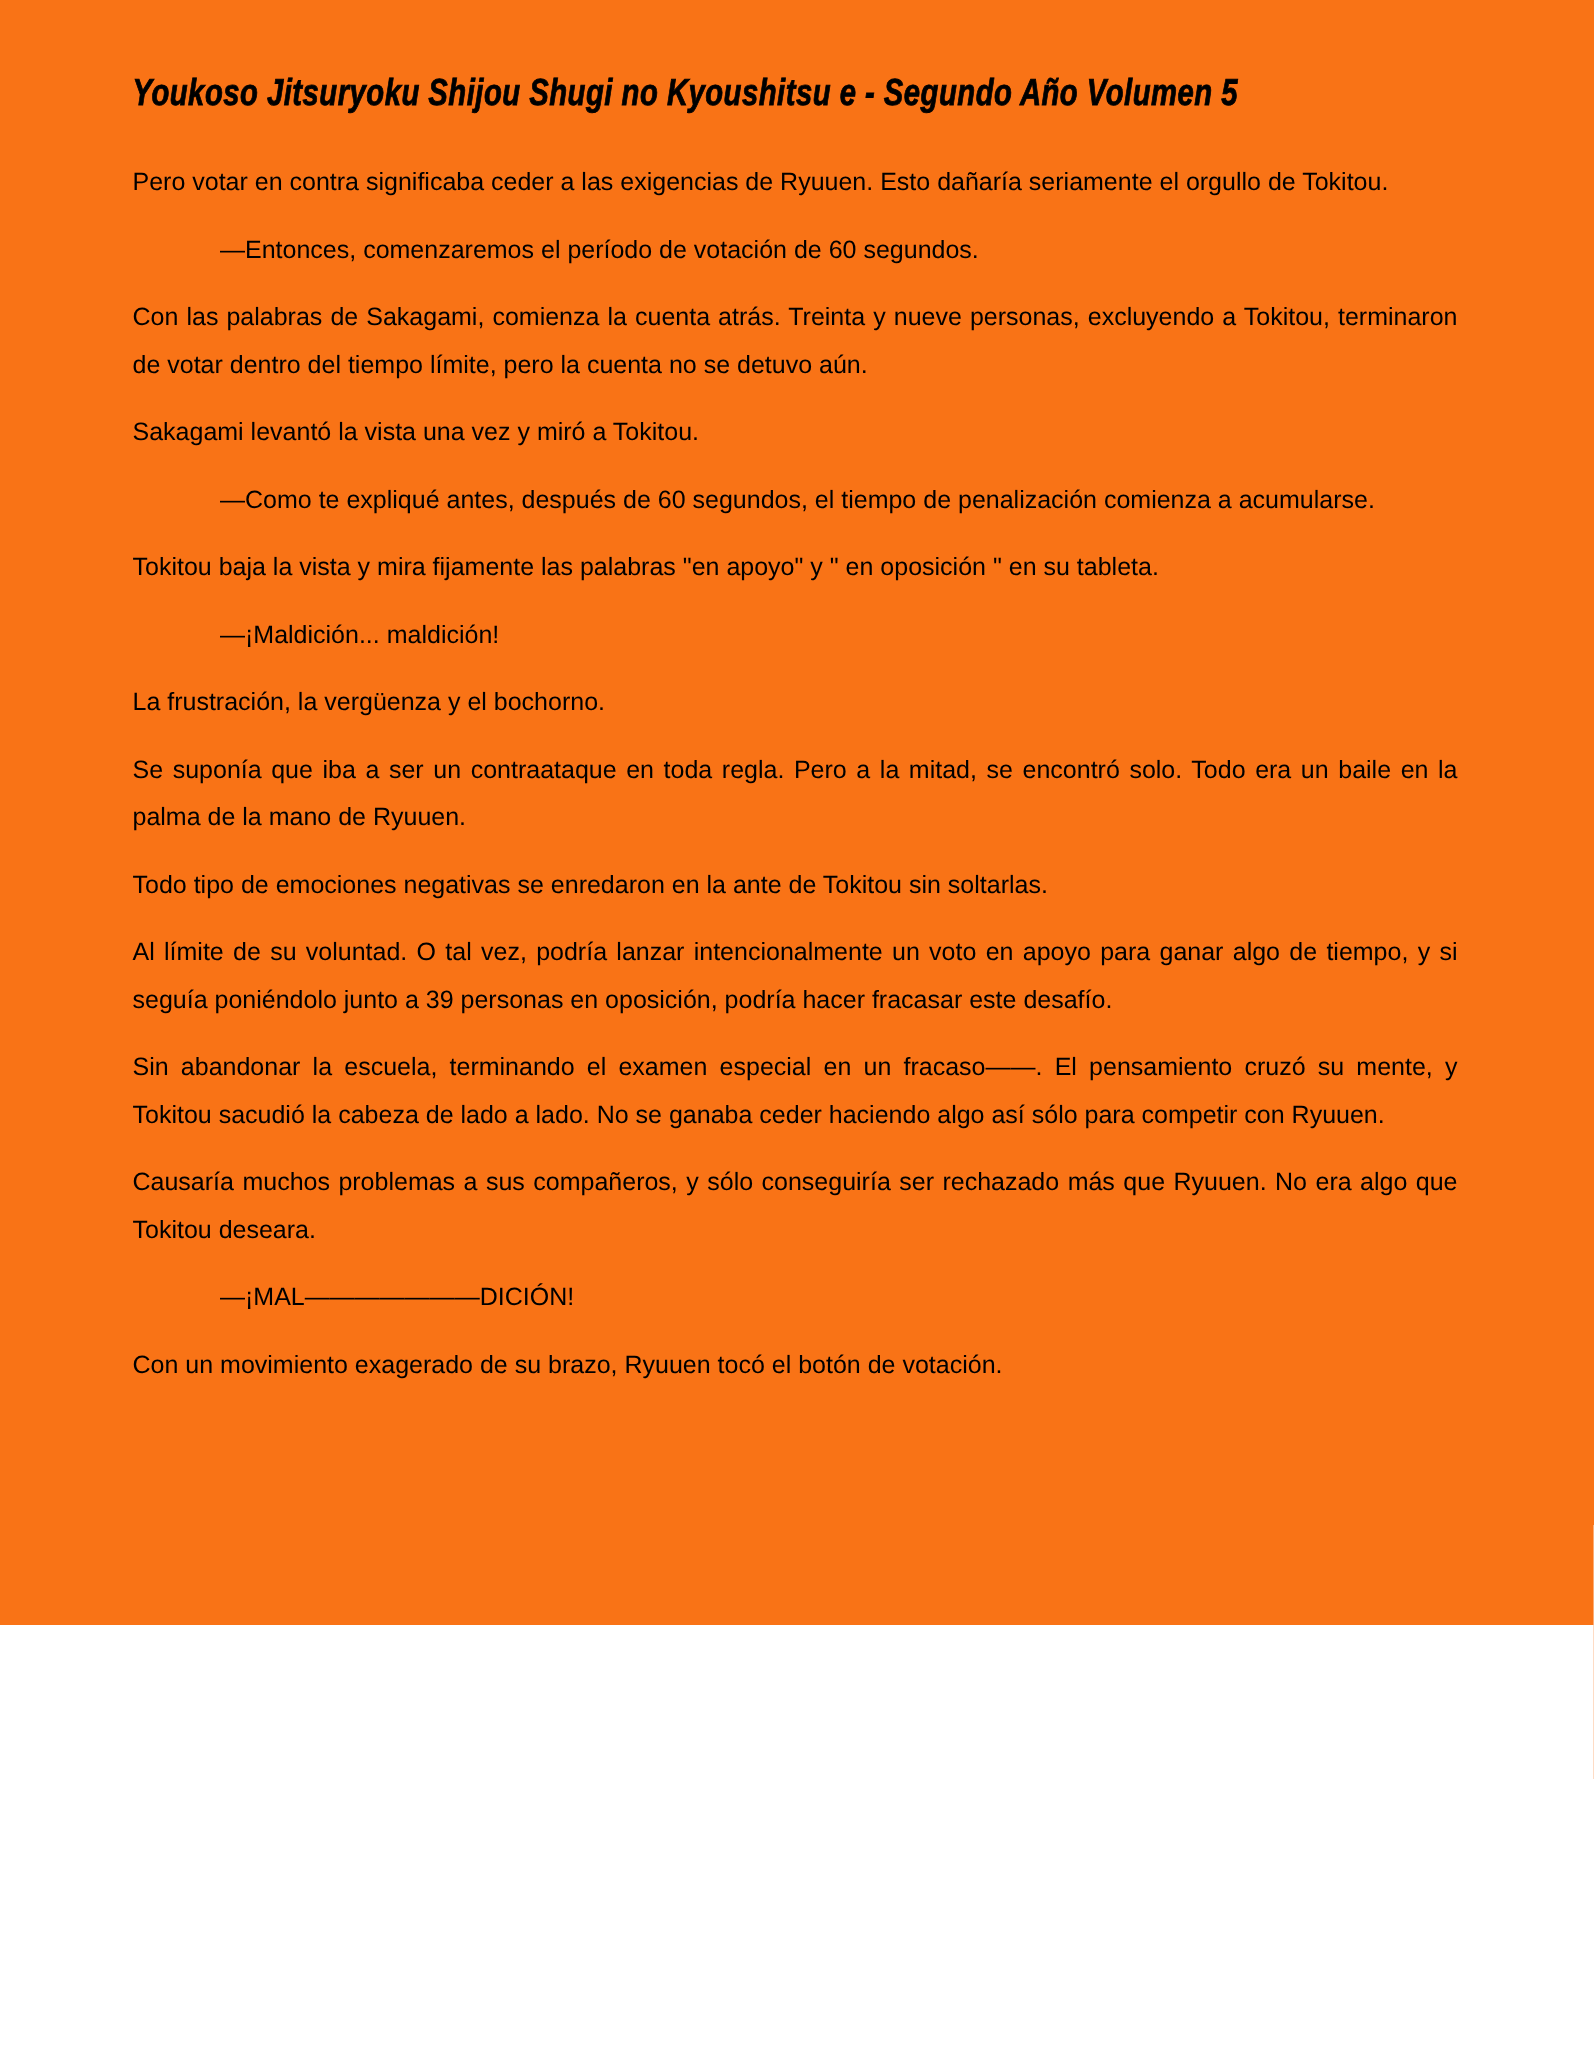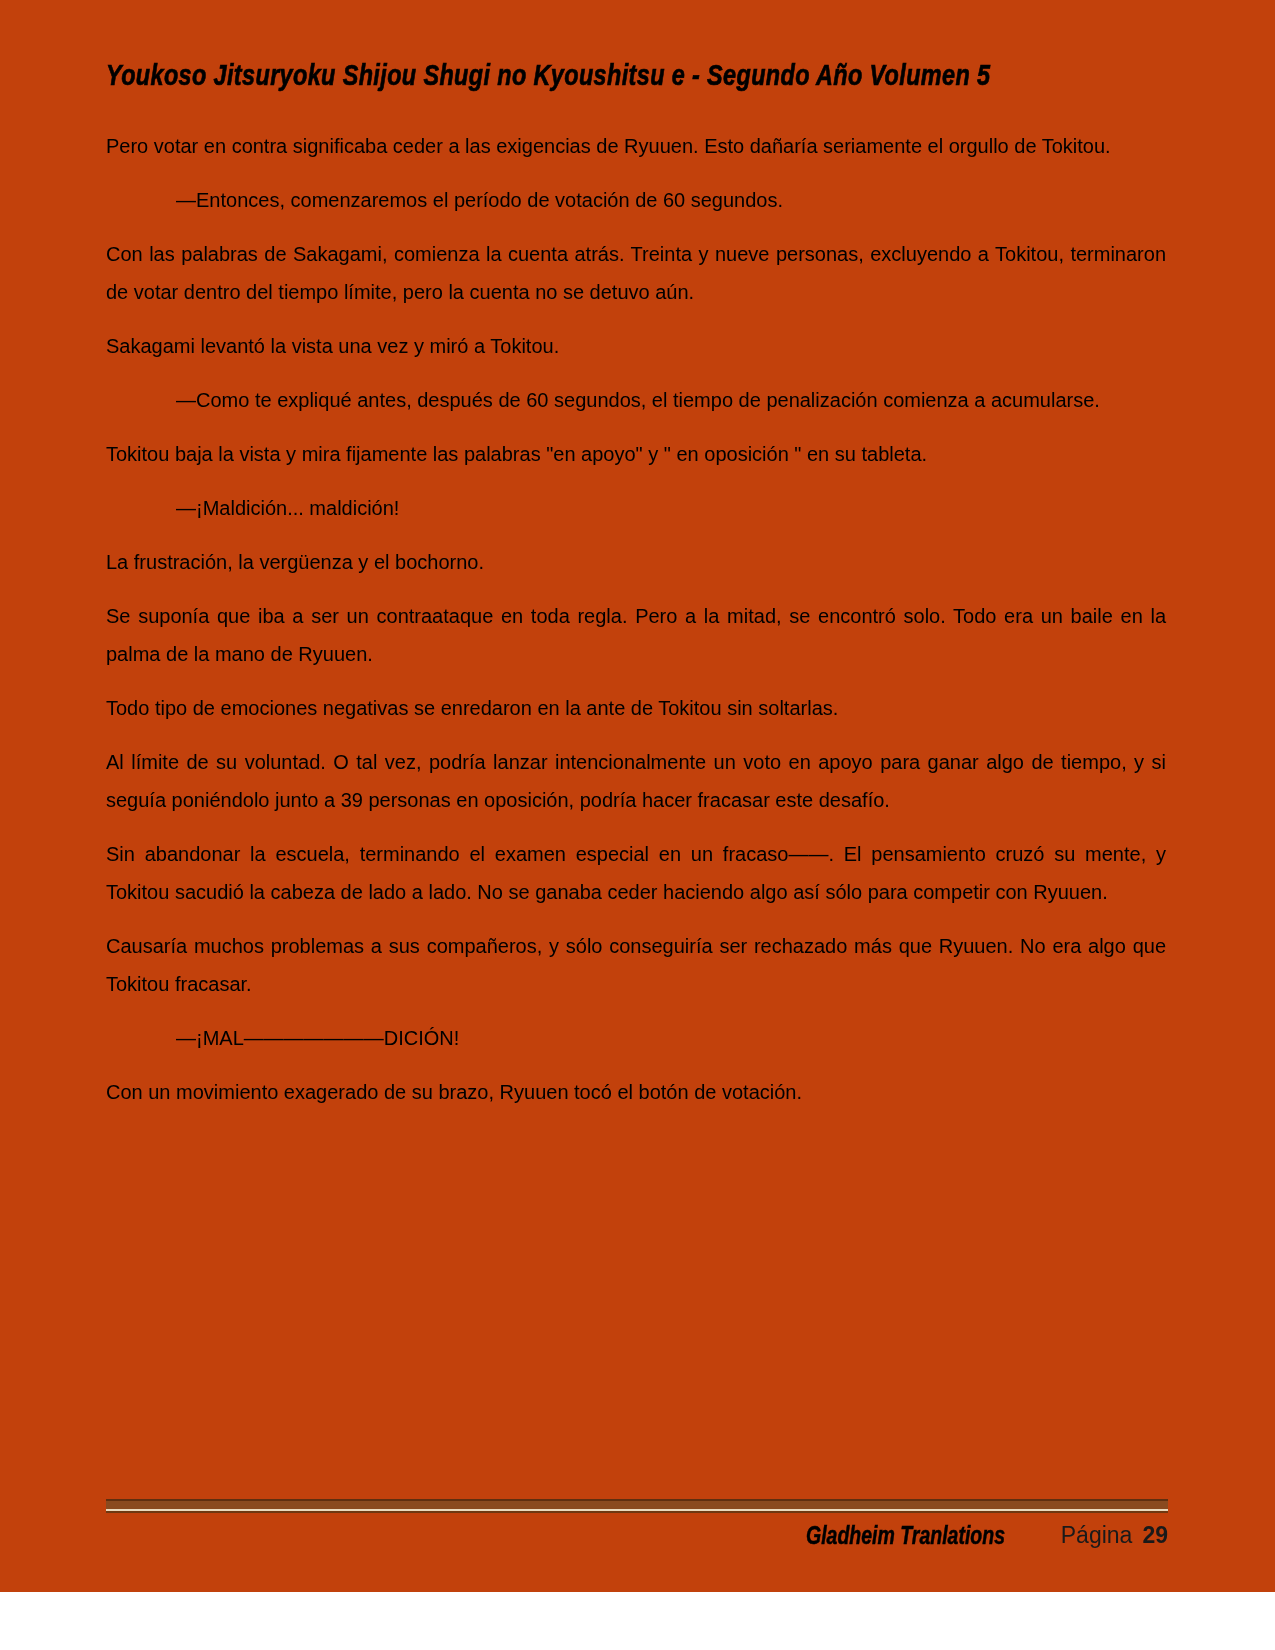--- a/index.html
+++ b/index.html
@@ -1,21 +1,21 @@
 <!DOCTYPE html>
 <html><head>
 <meta charset="utf-8">
 <style>
   * { box-sizing: border-box; }
   html, body { margin: 0; padding: 0; background: #ffffff; }
   .page {
     position: relative;
     width: 1275px;
-    height: 1592px;
-    background: #c2410c;
+    height: 1300px;
+    background: #f97316;
     font-family: "Liberation Sans", sans-serif;
     color: #000000;
     overflow: hidden;
   }
 
   
   .header {
     position: absolute;
     top: 58px;
     left: 106px;
@@ -104,21 +104,21 @@
     <p class="para">Con las palabras de Sakagami, comienza la cuenta atrás. Treinta y nueve personas, excluyendo a Tokitou, terminaron de votar dentro del tiempo límite, pero la cuenta no se detuvo aún.</p>
     <p class="para">Sakagami levantó la vista una vez y miró a Tokitou.</p>
     <p class="para dialogue">—Como te expliqué antes, después de 60 segundos, el tiempo de penalización comienza a acumularse.</p>
     <p class="para">Tokitou baja la vista y mira fijamente las palabras "en apoyo" y " en oposición " en su tableta.</p>
     <p class="para dialogue">—¡Maldición... maldición!</p>
     <p class="para">La frustración, la vergüenza y el bochorno.</p>
     <p class="para">Se suponía que iba a ser un contraataque en toda regla. Pero a la mitad, se encontró solo. Todo era un baile en la palma de la mano de Ryuuen.</p>
     <p class="para">Todo tipo de emociones negativas se enredaron en la ante de Tokitou sin soltarlas.</p>
     <p class="para">Al límite de su voluntad. O tal vez, podría lanzar intencionalmente un voto en apoyo para ganar algo de tiempo, y si seguía poniéndolo junto a 39 personas en oposición, podría hacer fracasar este desafío.</p>
     <p class="para">Sin abandonar la escuela, terminando el examen especial en un fracaso——. El pensamiento cruzó su mente, y Tokitou sacudió la cabeza de lado a lado. No se ganaba ceder haciendo algo así sólo para competir con Ryuuen.</p>
-    <p class="para">Causaría muchos problemas a sus compañeros, y sólo conseguiría ser rechazado más que Ryuuen. No era algo que Tokitou fracasar.</p>
+    <p class="para">Causaría muchos problemas a sus compañeros, y sólo conseguiría ser rechazado más que Ryuuen. No era algo que Tokitou deseara.</p>
     <p class="para dialogue">—¡MAL———————DICIÓN!</p>
     <p class="para">Con un movimiento exagerado de su brazo, Ryuuen tocó el botón de votación.</p>
   </div>
 
   <div class="footer">
     <div class="footer-rule">
       <div class="rule-dark" style="background: rgb(95, 47, 16);"></div>
       <div class="rule-mid" style="background: rgb(138, 74, 31);"></div>
       <div class="rule-light" style="background: rgb(234, 217, 189);"></div>
       <div class="rule-thin" style="background: rgb(111, 56, 17);"></div>

